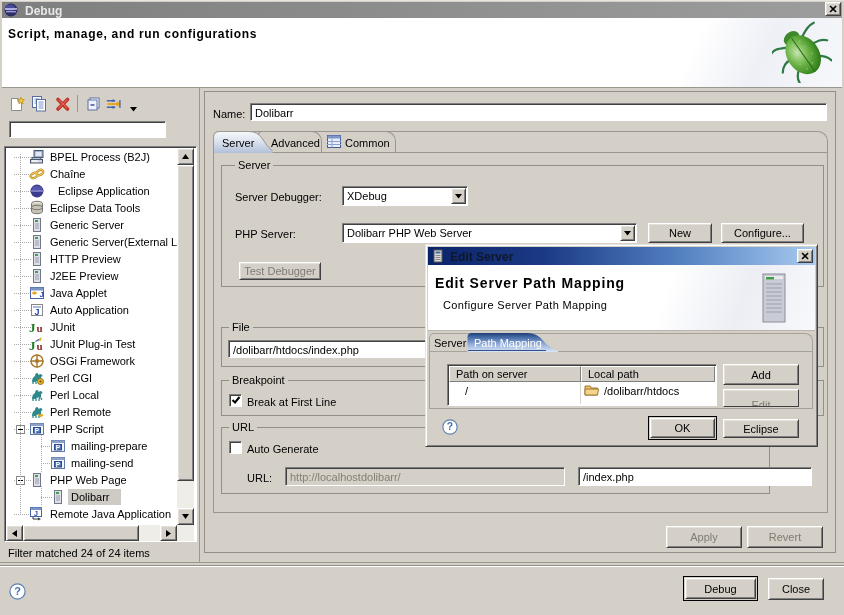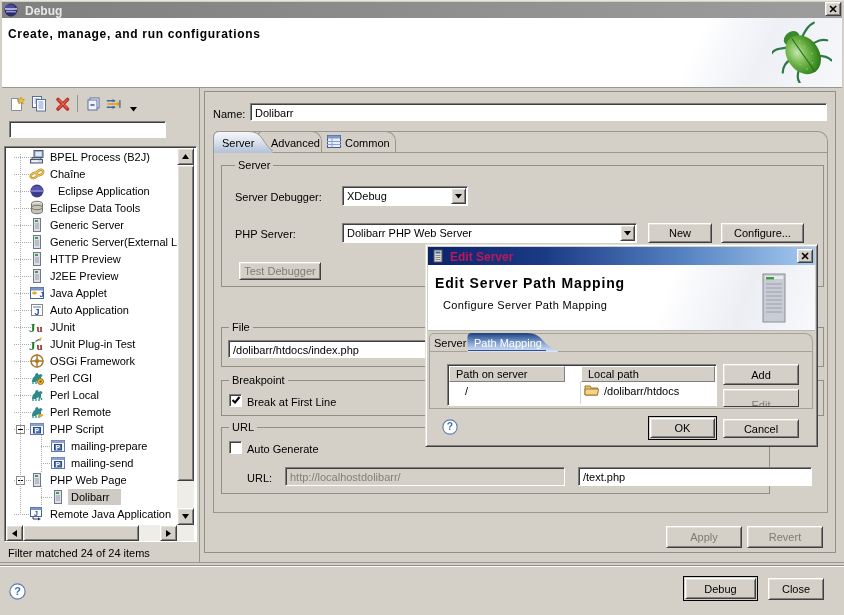--- a/index.html
+++ b/index.html
@@ -27,21 +27,21 @@
     <ellipse cx="6" cy="5" rx="5" ry="3.4" fill="#4a4a9c"></ellipse>
     <rect x="1" y="5.2" width="12" height="1.6" fill="#c8c8ee"></rect>
     <rect x="2" y="8" width="10" height="1.4" fill="#9a9ad4"></rect>
   </svg>
 </div>
 <div class="abs" style="left:25px;top:4px;font-weight:bold;font-size:12px;color:#e8e8e8;transform:translateZ(0);">Debug</div>
 <div class="abs raised btn" style="left:825px;top:2px;width:16px;height:14px;font-weight:bold;font-size:11px;">✕</div>
 
 <div class="abs" style="left:2px;top:18px;width:840px;height:69px;background:#fff;"></div>
 <div class="abs" style="left:500px;top:18px;width:342px;height:69px;background:linear-gradient(115deg,#ffffff 55%,#eef0f6 75%,#f7f8fb 100%);"></div>
-<div class="abs" style="left:8px;top:27px;font-weight:bold;font-size:12px;letter-spacing:0.68px;">Create, manage, and run configurations</div>
+<div class="abs" style="left:8px;top:27px;font-weight:bold;font-size:12px;letter-spacing:0.68px;">Script, manage, and run configurations</div>
 <div class="abs" style="left:2px;top:87px;width:840px;height:1px;background:#9a978e;"></div>
 
 <div class="abs" style="left:772px;top:19px;width:60px;height:64px;">
 <svg width="60" height="64" viewBox="0 0 60 64">
   <defs>
     <radialGradient id="bug" cx="38%" cy="38%" r="72%">
       <stop offset="0%" stop-color="#c6e6b0"></stop>
       <stop offset="40%" stop-color="#74b84e"></stop>
       <stop offset="80%" stop-color="#3a8a20"></stop>
       <stop offset="100%" stop-color="#286a14"></stop>
@@ -415,21 +415,21 @@
 
 <div class="abs etched" style="left:221px;top:427px;width:549px;height:67px;">
   <span class="grouplabel">URL</span>
 </div>
 <div class="abs sunken" style="left:229px;top:441px;width:13px;height:13px;"></div>
 <div class="abs" style="left:247px;top:443px;">Auto Generate</div>
 <div class="abs" style="left:247px;top:472px;">URL:</div>
 <div class="abs sunken" style="left:285px;top:467px;width:280px;height:19px;background:#d4d0c8;"></div>
 <div class="abs" style="left:290px;top:471px;color:#848076;">http://localhostdolibarr/</div>
 <div class="abs sunken" style="left:578px;top:467px;width:234px;height:19px;"></div>
-<div class="abs" style="left:583px;top:471px;">/text.php</div>
+<div class="abs" style="left:583px;top:471px;">/index.php</div>
 
 <div class="abs raised btn" style="left:666px;top:526px;width:76px;height:22px;color:#7e7b72;">Apply</div>
 <div class="abs raised btn" style="left:747px;top:526px;width:76px;height:22px;color:#7e7b72;">Revert</div>
 
 <div class="abs" style="left:0;top:565px;width:844px;height:1px;background:#928f86;"></div>
 <div class="abs" style="left:0;top:566px;width:844px;height:1px;background:#fff;"></div>
 <div class="abs" style="left:9px;top:583px;width:17px;height:17px;">
   <svg width="17" height="17" viewBox="0 0 17 17">
     <circle cx="8.5" cy="8.5" r="7.6" fill="#fff" stroke="#5c7fb4" stroke-width="1.2"></circle>
     <text x="8.5" y="12.2" text-anchor="middle" font-size="11" font-weight="bold" fill="#4a6ea8" font-family="Liberation Sans">?</text>
@@ -443,21 +443,21 @@
 <div class="abs" style="left:425px;top:244px;width:393px;height:203px;background:#d4d0c8;border:1px solid;border-color:#e6e4de #404040 #404040 #e6e4de;box-shadow:inset 1px 1px 0 #fff, inset -1px -1px 0 #808080;"></div>
 
 <div class="abs" style="left:428px;top:247px;width:387px;height:18px;background:linear-gradient(to right,#0a246a 0%,#1b3a85 30%,#5380c0 65%,#a6caf0 100%);"></div>
 <div class="abs" style="left:431px;top:249px;width:14px;height:14px;">
   <svg width="14" height="14" viewBox="0 0 14 14">
     <rect x="3" y="1" width="8" height="12" fill="#d8d8d8" stroke="#555"></rect>
     <rect x="4.5" y="2.5" width="5" height="2" fill="#3a6ea5"></rect>
     <path d="M4.5 6.5 h5 M4.5 8.5 h5 M4.5 10.5 h5" stroke="#888"></path>
   </svg>
 </div>
-<div class="abs" style="left:450px;top:250px;font-weight:bold;font-size:12px;color:#be185d;transform:translateZ(0);">Edit Server</div>
+<div class="abs" style="left:450px;top:250px;font-weight:bold;font-size:12px;color:#0f172a;transform:translateZ(0);">Edit Server</div>
 <div class="abs raised btn" style="left:797px;top:249px;width:16px;height:14px;font-weight:bold;font-size:11px;">✕</div>
 
 <div class="abs" style="left:428px;top:265px;width:387px;height:66px;background:linear-gradient(110deg,#ffffff 60%,#eceef4 80%,#f8f9fc 100%);"></div>
 <div class="abs" style="left:435px;top:275px;font-weight:bold;font-size:14px;letter-spacing:0.85px;">Edit Server Path Mapping</div>
 <div class="abs" style="left:443px;top:299px;letter-spacing:0.35px;">Configure Server Path Mapping</div>
 
 <div class="abs" style="left:762px;top:273px;width:24px;height:50px;">
   <svg width="24" height="50" viewBox="0 0 24 50">
     <rect x="1" y="1" width="22" height="48" fill="#c9ccd4" stroke="#8a8e98"></rect>
     <rect x="3" y="3" width="18" height="3" fill="#e8eaee"></rect>
@@ -481,21 +481,21 @@
           <stop offset="0.6" stop-color="#94b0da"></stop>
           <stop offset="1" stop-color="#dde7f7"></stop>
   </linearGradient>
       </defs>
   <path d="M0.5,20 V5 Q0.5,1 5,1 L60,1 Q70,1 75.5,8 Q81,15 91,19 V20 Z" fill="url(#dtab)"></path>
 </svg></div>
 <div class="abs" style="left:474px;top:337px;color:#fff;transform:translateZ(0);">Path Mapping</div>
 <div class="abs" style="left:468px;top:350px;width:78px;height:1px;background:#30508a;"></div>
 
 <div class="abs sunken" style="left:447px;top:364px;width:270px;height:42px;"></div>
-<div class="abs raised" style="left:449px;top:366px;width:116px;height:16px;box-shadow:none;border-color:#fff #808080 #808080 #fff;">
+<div class="abs raised" style="left:449px;top:366px;width:132px;height:16px;box-shadow:none;border-color:#fff #808080 #808080 #fff;">
     <span style="position:absolute;left:6px;top:1px;">Path on server</span>
   </div>
 <div class="abs raised" style="left:581px;top:366px;width:134px;height:16px;box-shadow:none;border-color:#fff #808080 #808080 #fff;">
     <span style="position:absolute;left:6px;top:1px;">Local path</span>
   </div>
 <div class="abs" style="left:580px;top:382px;width:1px;height:22px;background:#d8d5ce;"></div>
 <div class="abs" style="left:465px;top:385px;">/</div>
 <div class="abs" style="left:584px;top:384px;width:15px;height:12px;">
   <svg width="15" height="12" viewBox="0 0 15 12">
     <path d="M1 2 h5 l1.5 2 h6 v7 h-12.5z" fill="#f0c36a" stroke="#9a7632"></path>
@@ -511,13 +511,13 @@
 
 <div class="abs" style="left:442px;top:419px;width:16px;height:16px;">
   <svg width="16" height="16" viewBox="0 0 17 17">
     <circle cx="8.5" cy="8.5" r="7.6" fill="#fff" stroke="#5c7fb4" stroke-width="1.2"></circle>
     <text x="8.5" y="12.2" text-anchor="middle" font-size="11" font-weight="bold" fill="#4a6ea8" font-family="Liberation Sans">?</text>
   </svg>
 </div>
 <div class="abs" style="left:648px;top:416px;width:69px;height:24px;border:1px solid #000;padding:1px;">
   <div class="raised btn" style="width:100%;height:100%;">OK</div>
 </div>
-<div class="abs raised btn" style="left:723px;top:419px;width:76px;height:19px;">Cancel</div>
+<div class="abs raised btn" style="left:723px;top:419px;width:76px;height:19px;">Eclipse</div>
 
 </body></html>

